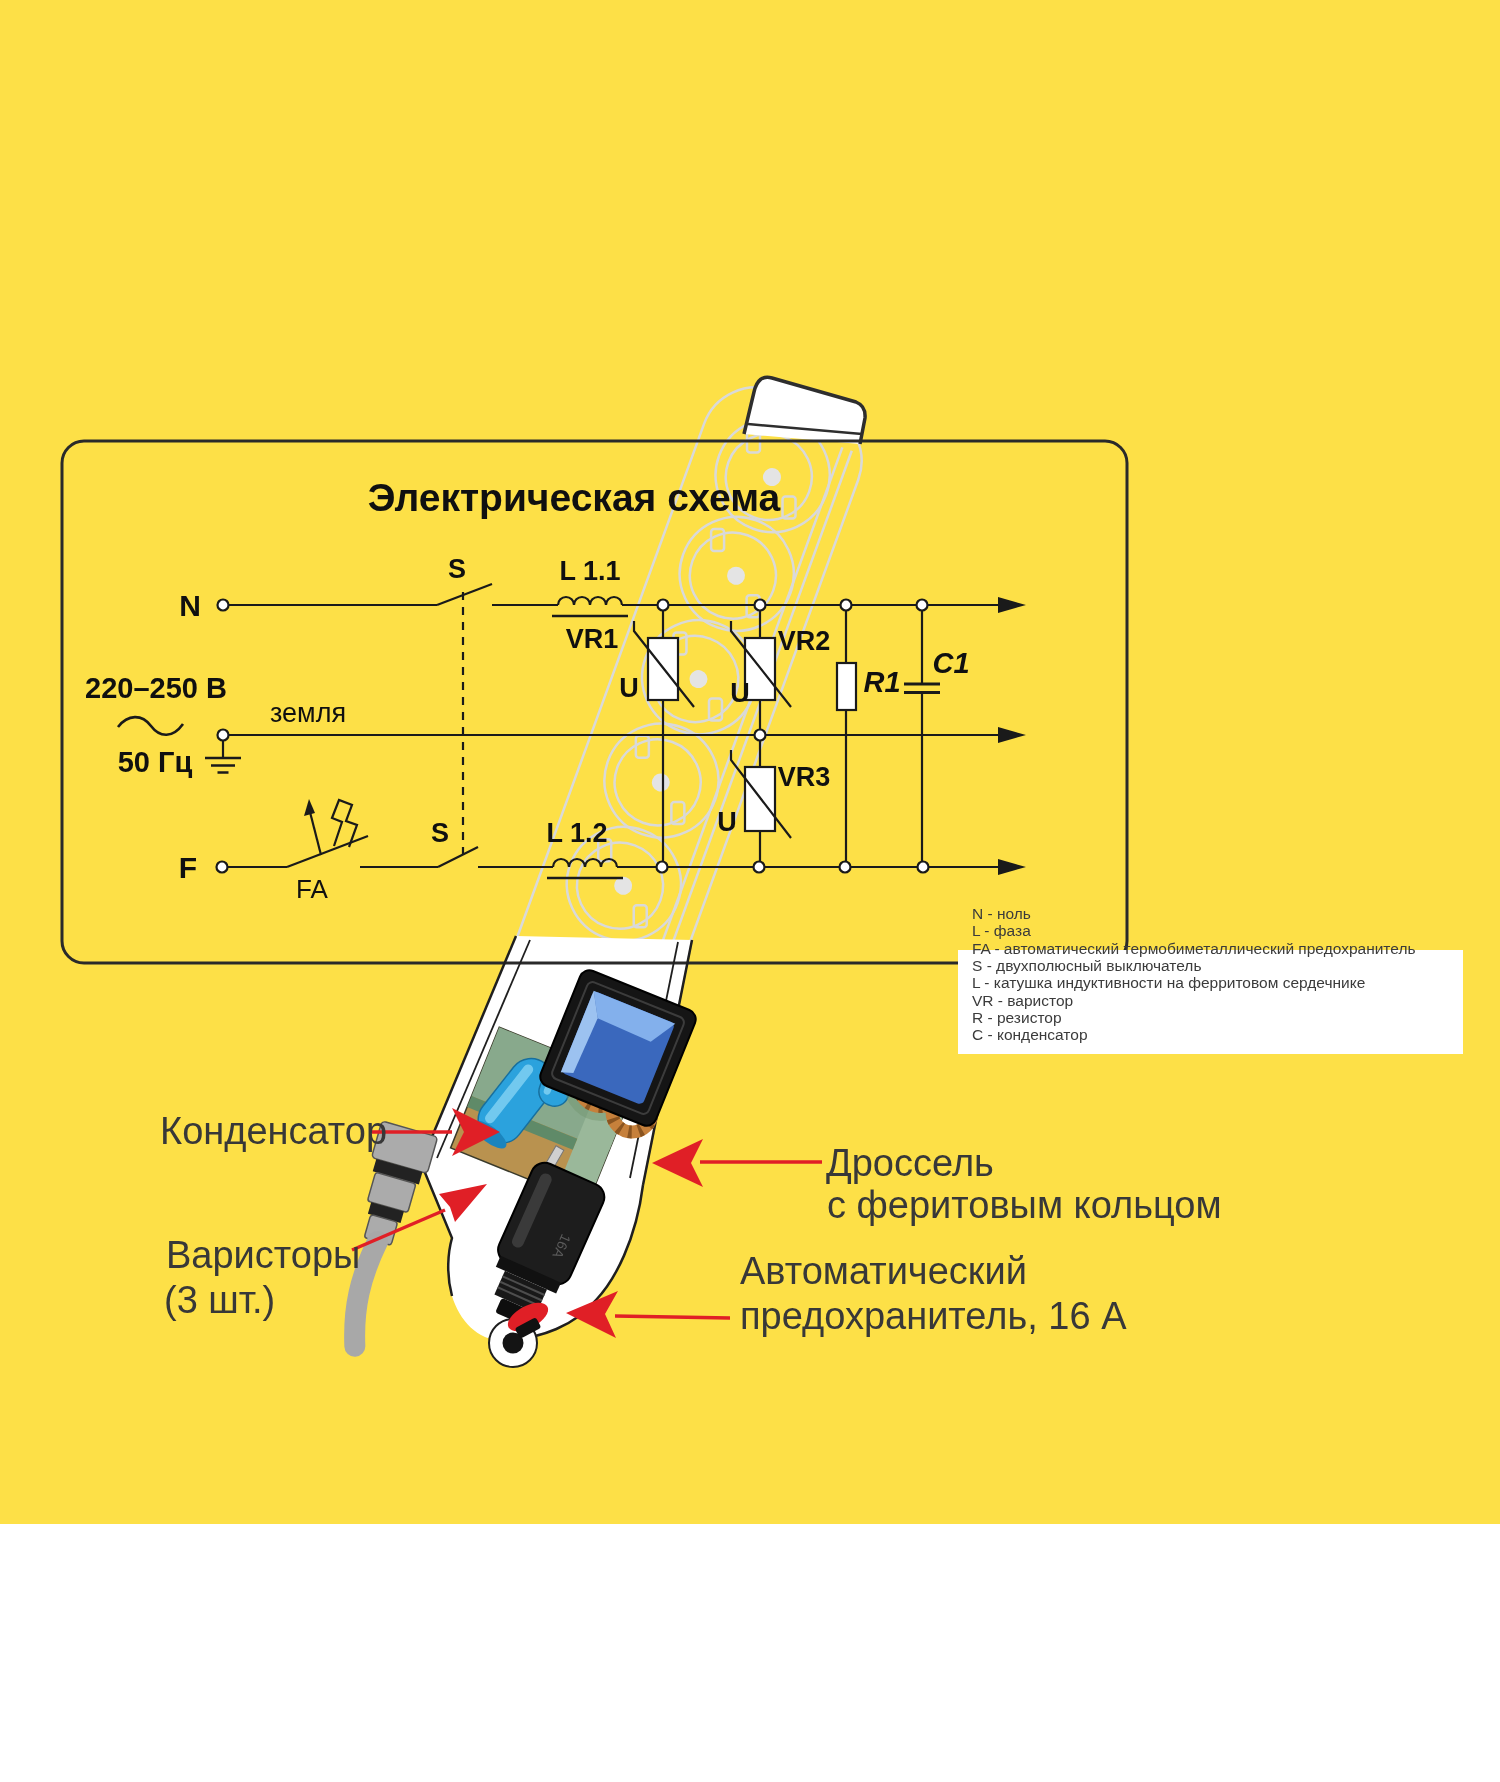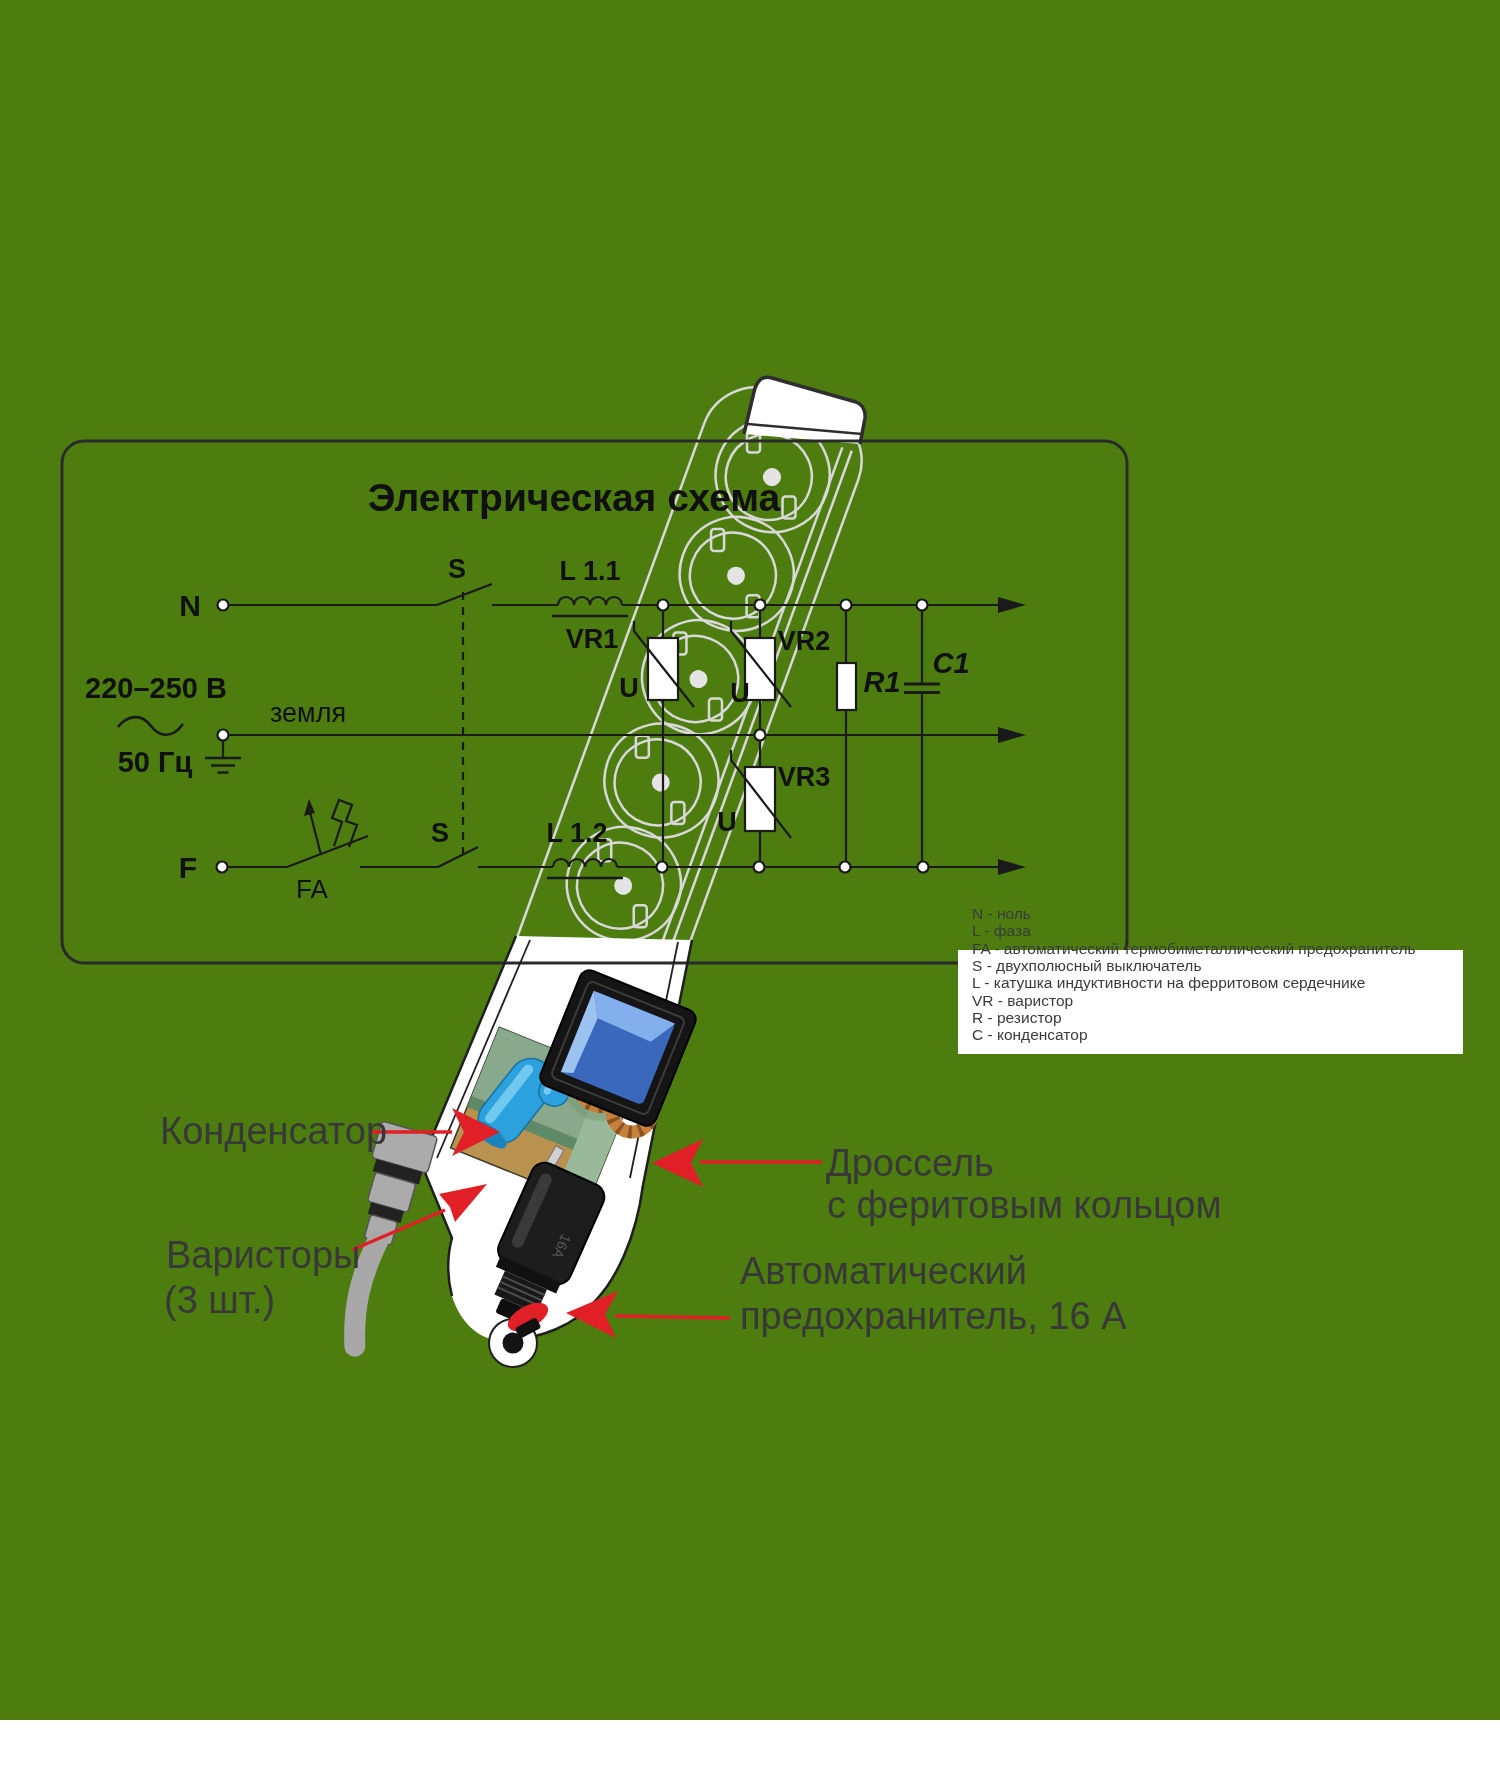--- a/index.html
+++ b/index.html
@@ -1,16 +1,16 @@
 <!DOCTYPE html>
 <html><head>
 <meta charset="utf-8">
 <style>
   html,body{margin:0;padding:0;background:#ffffff;}
-  .page{width:1500px;height:1720px;position:relative;background:#4d7c0f;overflow:hidden;}
+  .page{width:1500px;height:1524px;position:relative;background:#fde047;overflow:hidden;}
   svg text{font-family:"Liberation Sans",sans-serif;}
   .t-title{font-size:39px;font-weight:bold;fill:#101010;}
   .t-b27{font-size:27px;font-weight:bold;fill:#101010;}
   .t-b30{font-size:30px;font-weight:bold;fill:#101010;}
   .t-b29{font-size:29px;font-weight:bold;fill:#101010;}
   .t-n26{font-size:26px;fill:#101010;}
   .t-n27{font-size:27px;fill:#101010;}
   .t-it{font-size:29px;font-weight:bold;font-style:italic;fill:#101010;}
   .t-legend{font-size:15.5px;fill:#3b3b3b;}
   .t-call{font-size:38px;fill:#383838;}

